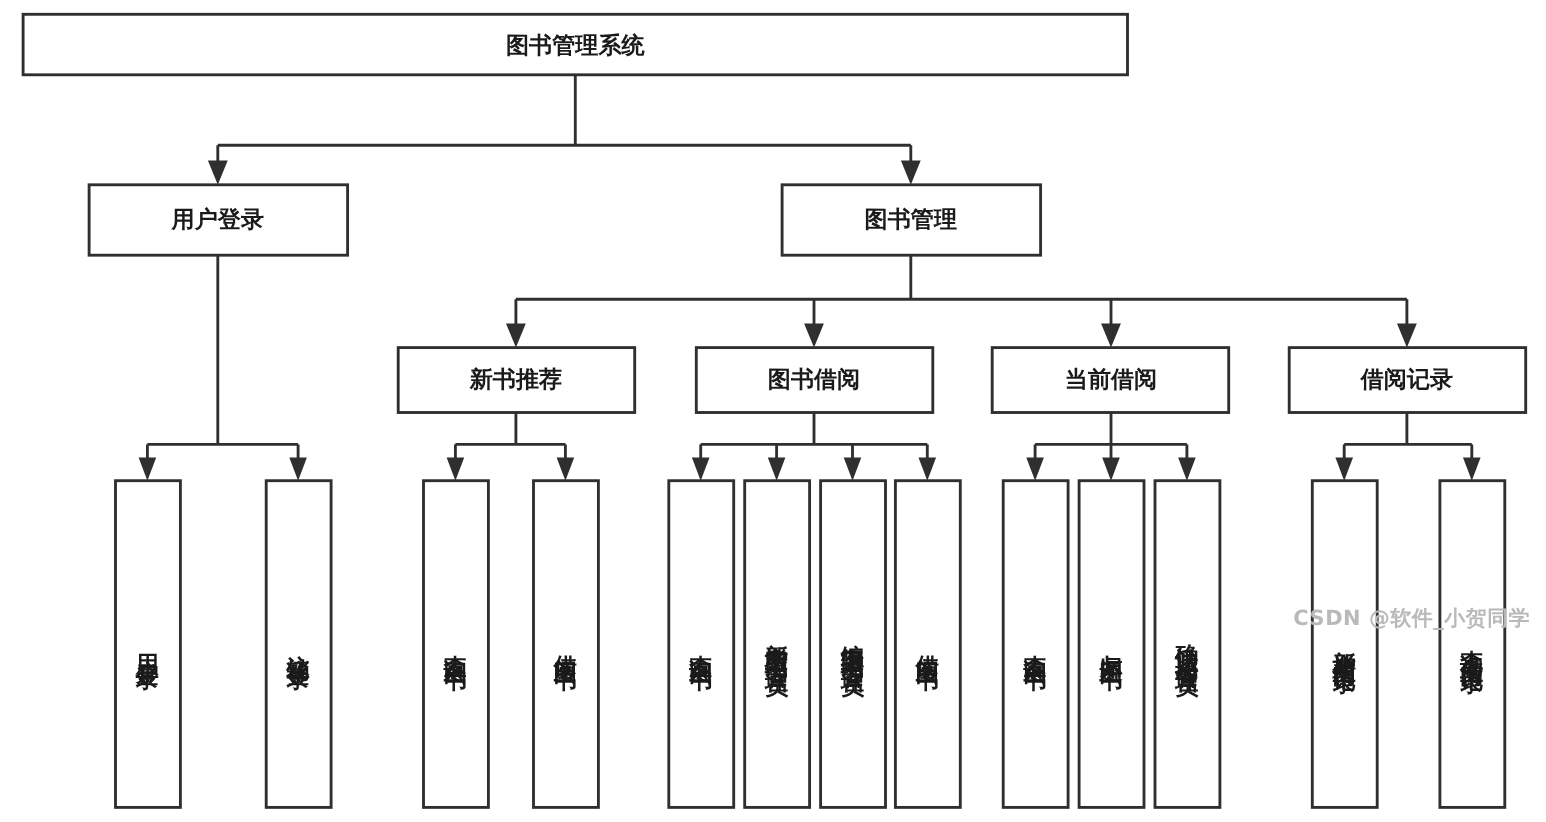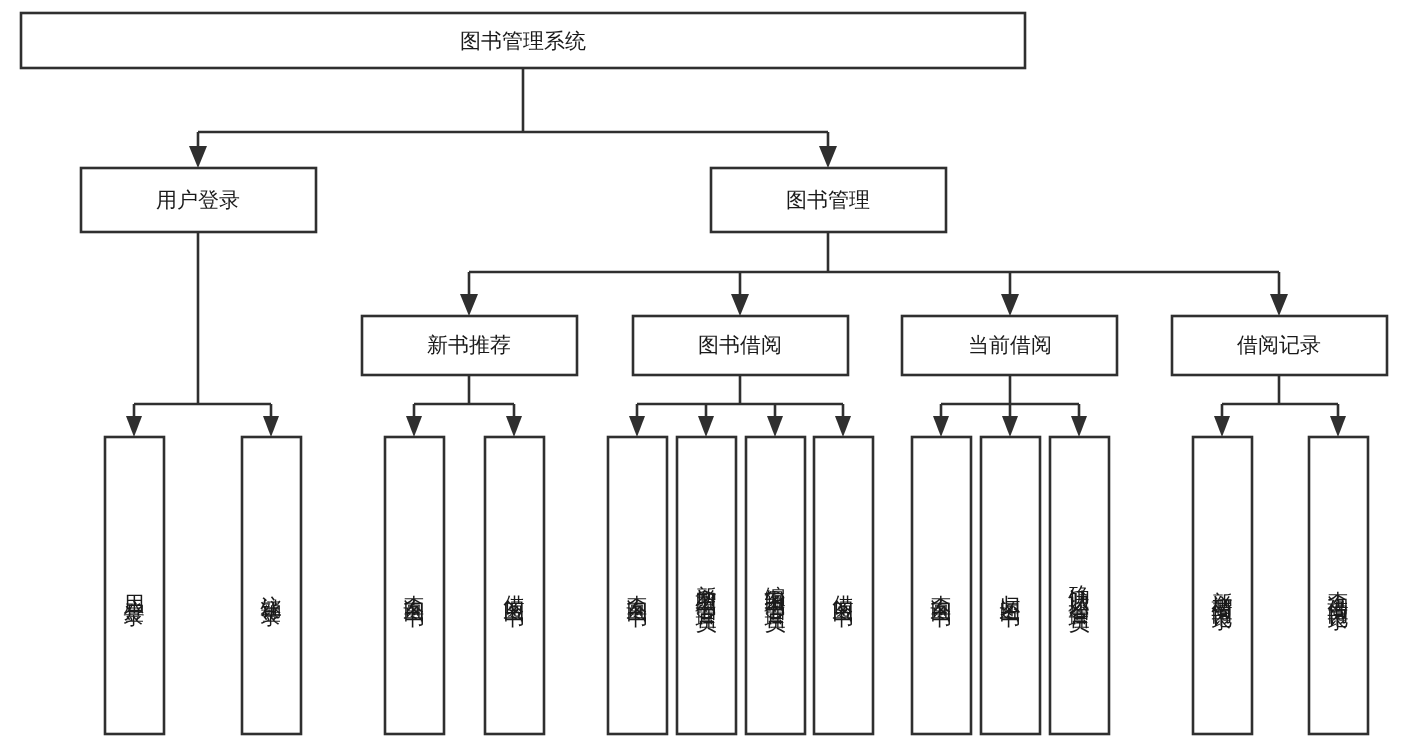--- a/index.html
+++ b/index.html
@@ -11,20 +11,21 @@
     width: 1405px;
     height: 747px;
     font-family: "DejaVu Sans", "Liberation Sans", sans-serif;
     overflow: hidden;
     position: relative;
   }
   #diagram-root {
     position: relative;
     width: 1405px;
     height: 583px;
+    font-weight: bold;
   }
   svg.diagram {
     position: absolute;
     top: 0;
     left: 0;
     width: 1405px;
     height: 747px;
     display: block;
   }
   .node-box {
@@ -223,13 +224,14 @@
       <rect class="node-box" x="1193" y="437" width="59" height="297"></rect>
       <text class="node-label-v" x="1222" y="586">新增借阅记录</text>
     </g>
     <g>
       <rect class="node-box" x="1309" y="437" width="59" height="297"></rect>
       <text class="node-label-v" x="1338" y="586">查询借阅记录</text>
     </g>
 
   </svg>
 
+  <div class="watermark-text">CSDN @软件_小贺同学</div>
 </div>
 
 </body></html>

